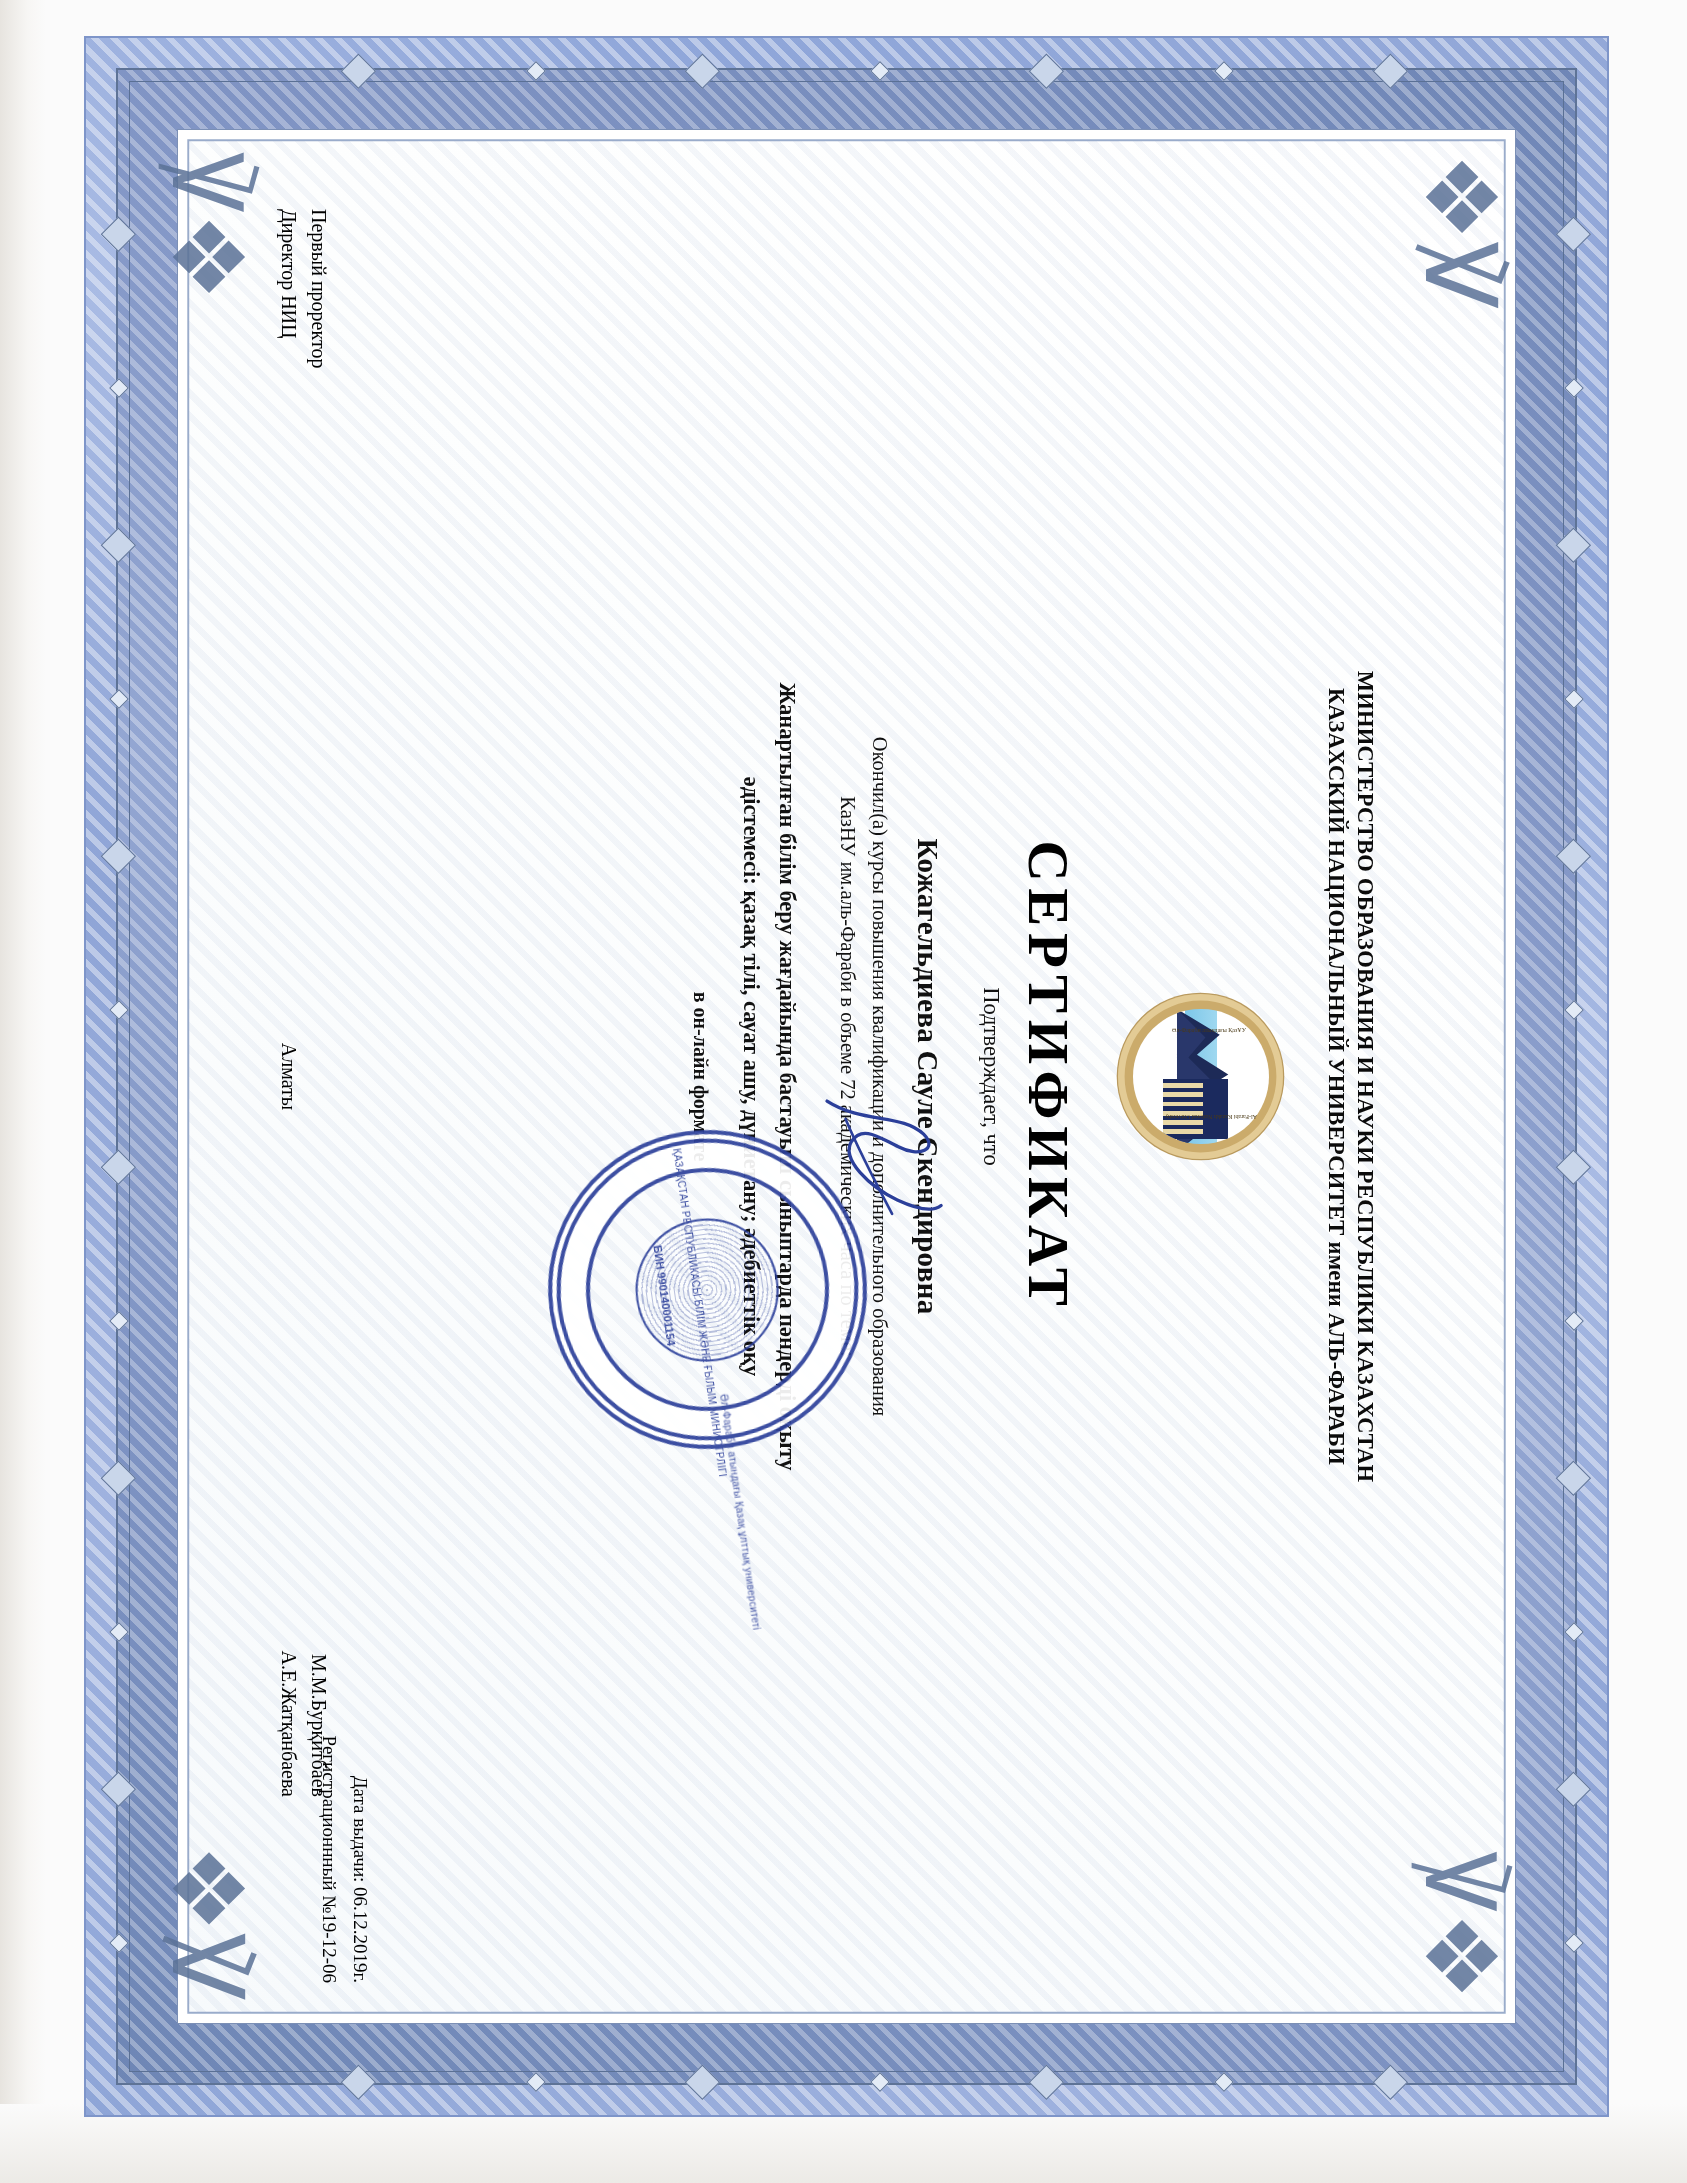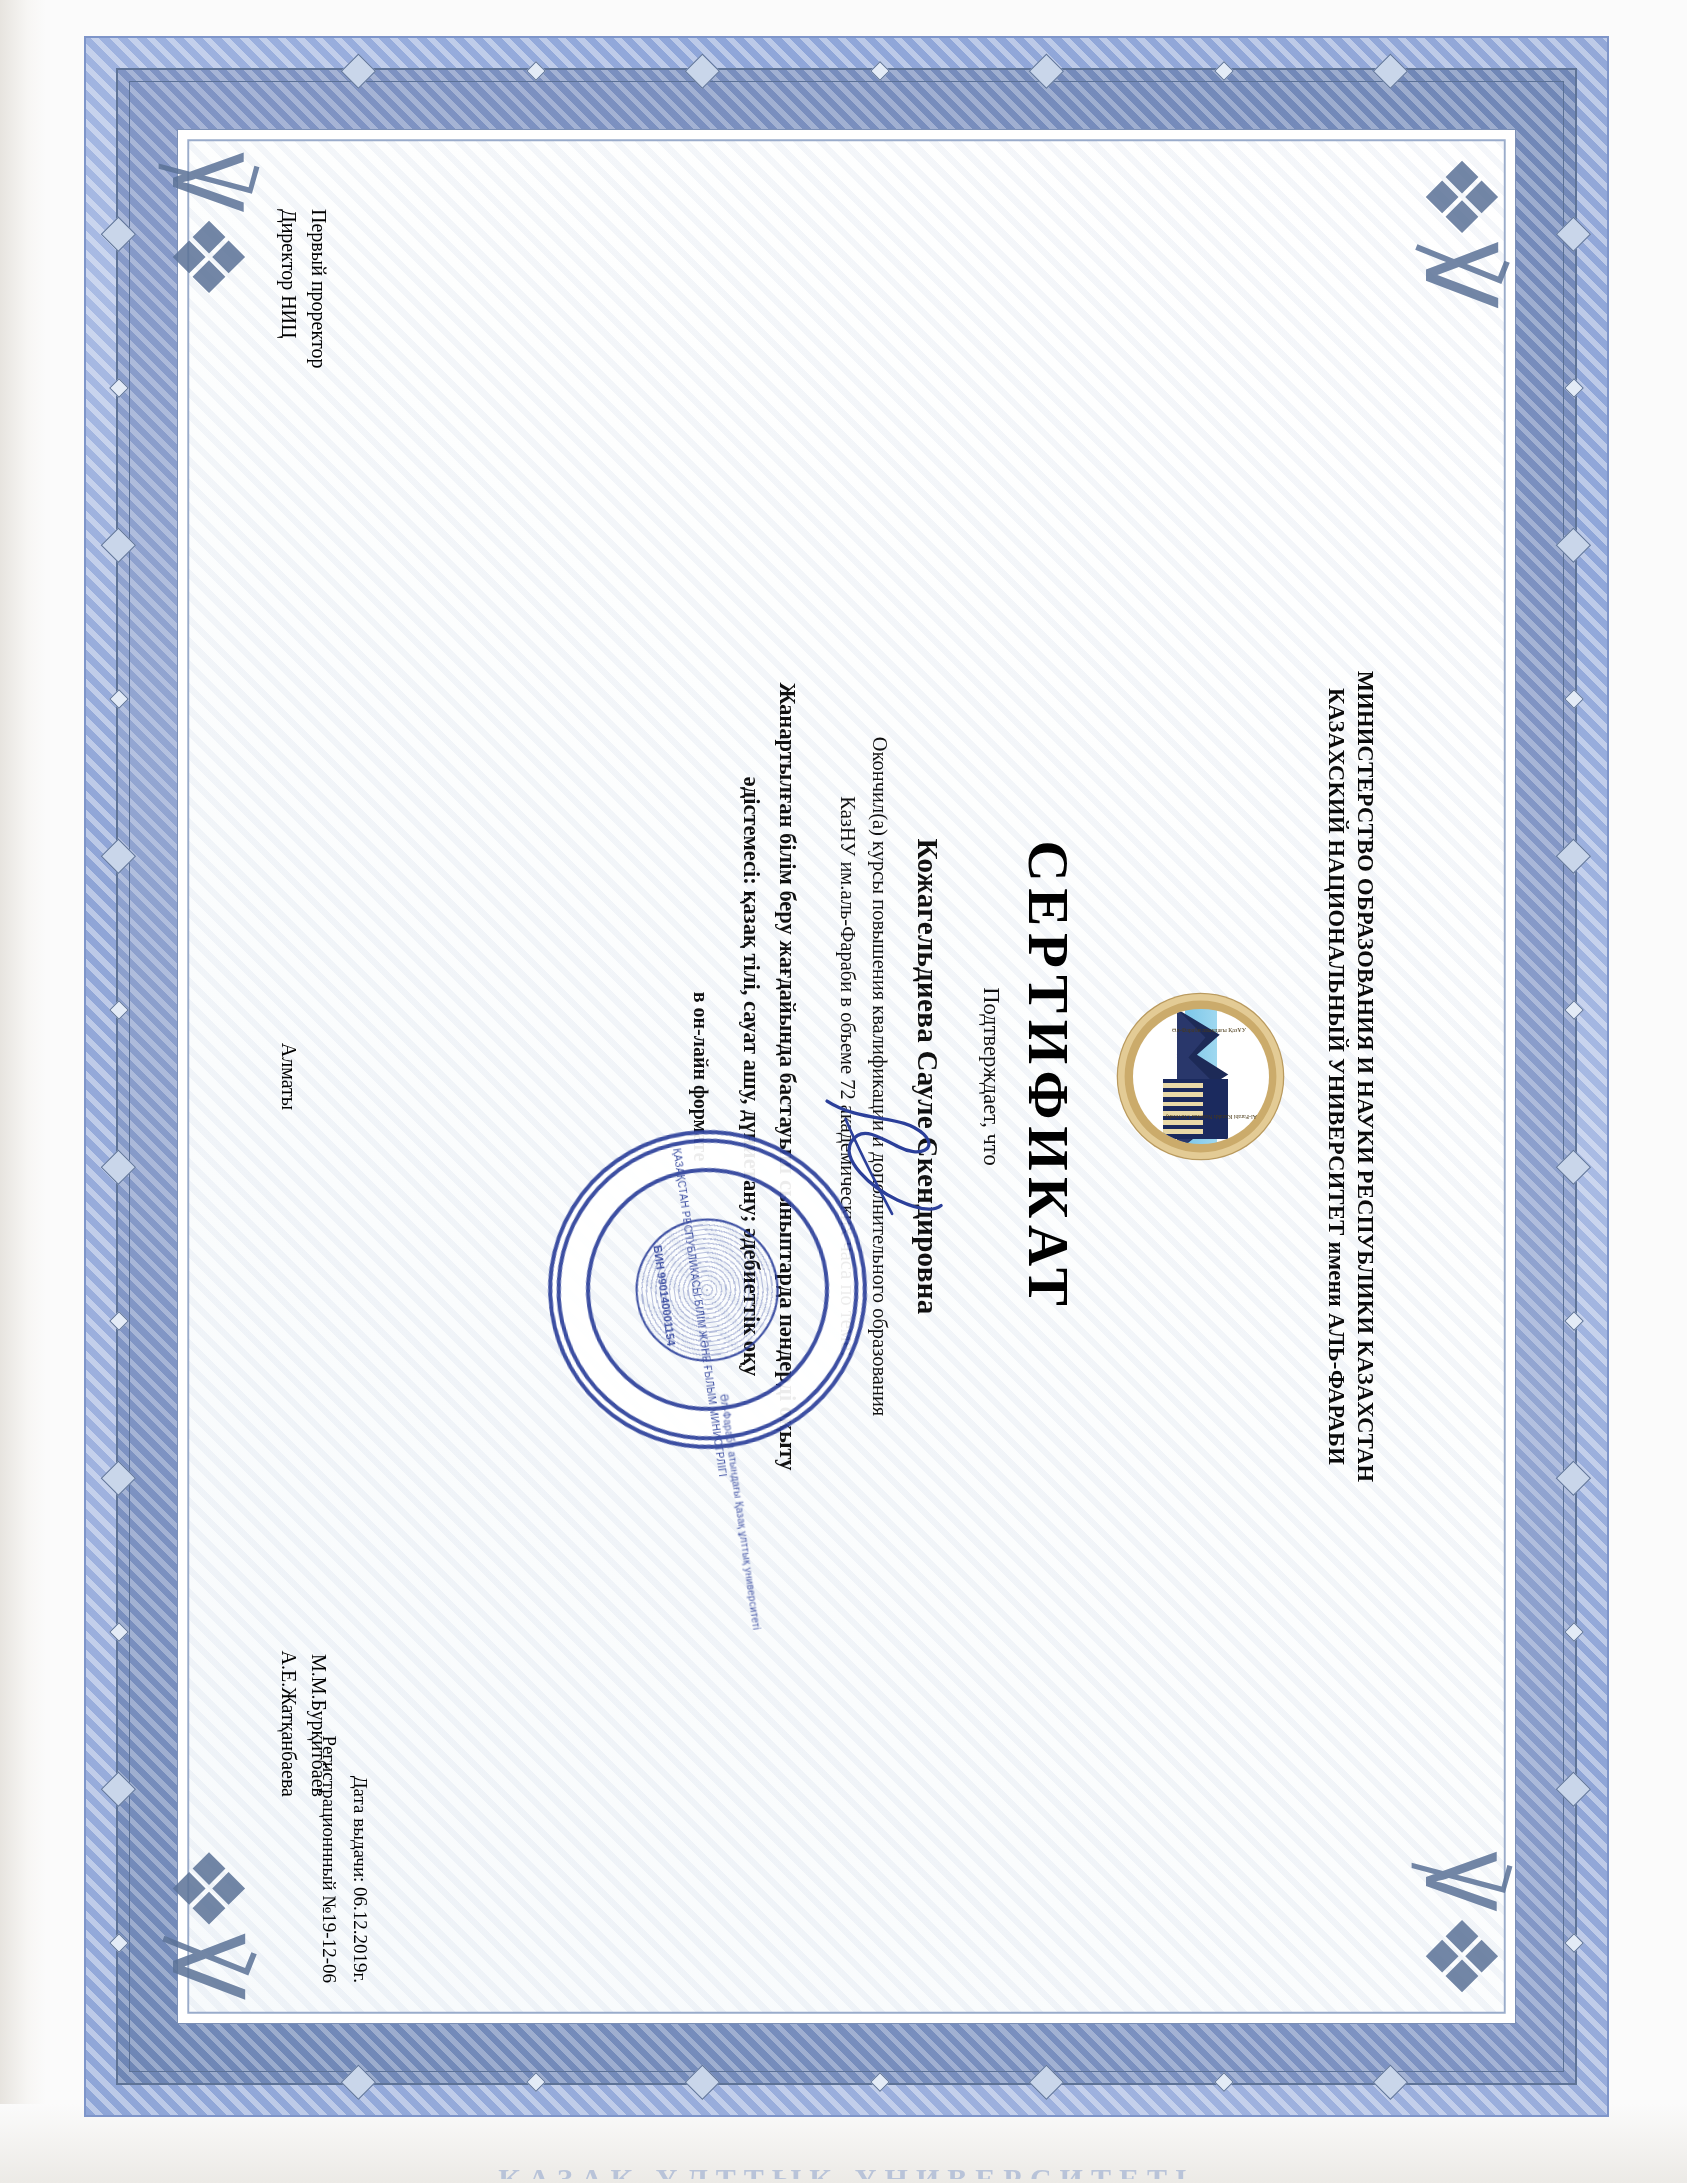--- a/index.html
+++ b/index.html
@@ -429,15 +429,14 @@
             <span class="sig-name">А.Е.Жатқанбаева</span>
           </div>
         </div>
 
         <div class="city">Алматы</div>
 
       </div>
     </div>
   </div>
 
-  <div id="cut-text">ҚАЗАҚ ҰЛТТЫҚ УНИВЕРСИТЕТІ</div>
 </div>
 
 
 </body></html>

